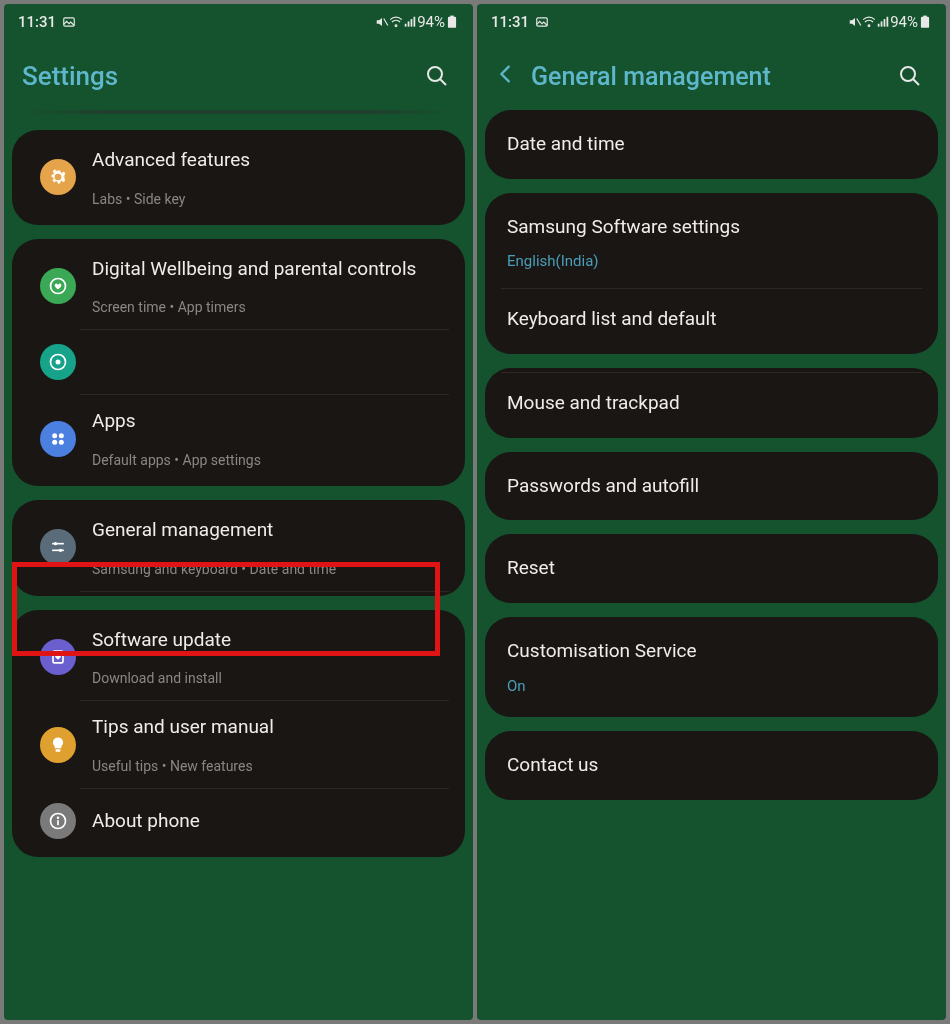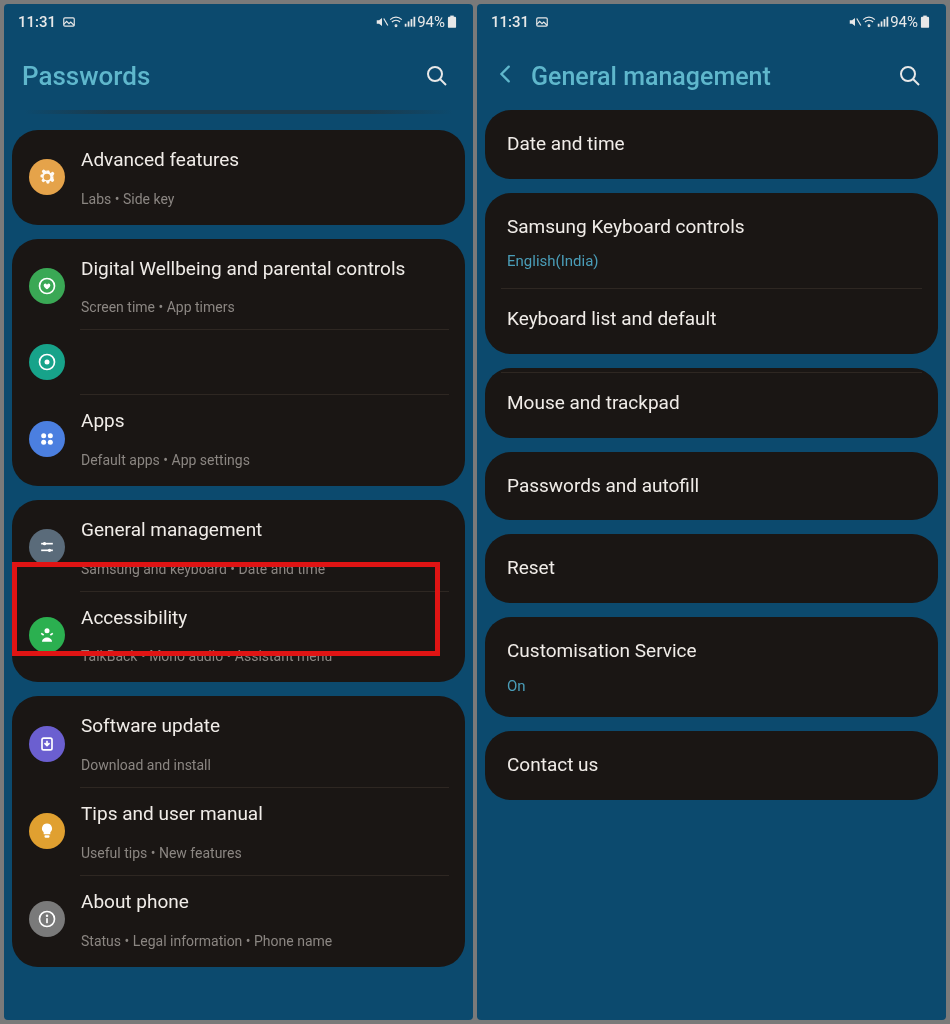--- a/index.html
+++ b/index.html
@@ -7,21 +7,21 @@
     background: #7a7a7a;
     font-family: -apple-system, BlinkMacSystemFont, "Segoe UI", Roboto, Arial, sans-serif;
     width: 950px;
     height: 1024px;
     display: flex;
     gap: 4px;
     padding: 4px;
   }
   .phone {
     flex: 1;
-    background: #0c4a6e;
+    background: #14532d;
     border-radius: 4px;
     display: flex;
     flex-direction: column;
     overflow: hidden;
     position: relative;
   }
   .status-bar {
     display: flex;
     align-items: center;
     justify-content: space-between;
@@ -69,21 +69,21 @@
     overflow: hidden;
   }
   .card {
     background: #1a1614;
     border-radius: 26px;
     padding: 4px 0;
   }
   .row {
     display: flex;
     align-items: center;
-    padding: 14px 17px;
+    padding: 14px 28px;
     gap: 16px;
     position: relative;
   }
   .row-icon {
     width: 36px; height: 36px;
     border-radius: 50%;
     display: flex; align-items: center; justify-content: center;
     flex-shrink: 0;
   }
   .row-body { flex: 1; min-width: 0; }
@@ -162,21 +162,21 @@
         </svg>
       <span>94%</span>
       <svg class="mini-icon" viewBox="0 0 24 24">
           <rect x="5" y="3" width="14" height="19" rx="2"></rect>
           <rect x="9" y="1" width="6" height="3"></rect>
         </svg>
     </div>
   </div>
 
   <div class="header">
-    <div class="header-title">Passwords</div>
+    <div class="header-title">Settings</div>
     <div class="search-btn">
       <svg width="24" height="24" viewBox="0 0 24 24">
           <circle cx="10" cy="10" r="7" fill="none" stroke="#e8e8e8" stroke-width="2"></circle>
           <line x1="15" y1="15" x2="21" y2="21" stroke="#e8e8e8" stroke-width="2"></line>
         </svg>
     </div>
   </div>
   <div class="scroll-hint"></div>
 
   <div class="content">
@@ -240,33 +240,20 @@
               <line x1="5" y1="16" x2="19" y2="16" stroke="#fff" stroke-width="2"></line>
               <circle cx="15" cy="16" r="2" fill="#fff"></circle>
             </svg>
           </div>
           <div class="row-body">
             <div class="row-title">General management</div>
             <div class="row-sub">Samsung and keyboard  •  Date and time</div>
           </div>
         </div>
         <div class="divider"></div>
-        <div class="row">
-          <div class="row-icon ic-leaf">
-            <svg width="20" height="20" viewBox="0 0 24 24">
-              <circle cx="12" cy="7" r="3" fill="#fff"></circle>
-              <path d="M6 20c0-3 3-5 6-5s6 2 6 5" fill="#fff"></path>
-              <path d="M5 10l3 2M19 10l-3 2" stroke="#fff" stroke-width="2"></path>
-            </svg>
-          </div>
-          <div class="row-body">
-            <div class="row-title">Accessibility</div>
-            <div class="row-sub">TalkBack  •  Mono audio  •  Assistant menu</div>
-          </div>
-        </div>
       </div>
     <div id="lg3" class="card">
         <div class="row">
           <div class="row-icon ic-violet">
             <svg width="20" height="20" viewBox="0 0 24 24">
               <rect x="6" y="5" width="12" height="14" rx="2" fill="none" stroke="#fff" stroke-width="2"></rect>
               <path d="M12 8v6m-3-3l3 3 3-3" fill="none" stroke="#fff" stroke-width="2"></path>
             </svg>
           </div>
           <div class="row-body">
@@ -291,21 +278,20 @@
         <div class="row">
           <div class="row-icon ic-gray">
             <svg width="20" height="20" viewBox="0 0 24 24">
               <circle cx="12" cy="12" r="9" fill="none" stroke="#fff" stroke-width="2"></circle>
               <circle cx="12" cy="8" r="1.5" fill="#fff"></circle>
               <rect x="11" y="11" width="2" height="6" fill="#fff"></rect>
             </svg>
           </div>
           <div class="row-body">
             <div class="row-title">About phone</div>
-            <div class="row-sub">Status  •  Legal information  •  Phone name</div>
           </div>
         </div>
       </div>
   </div>
   <div class="highlight hl-left"></div>
 </div>
 
 <div class="phone">
   <div class="status-bar">
     <div class="status-left">
@@ -353,21 +339,21 @@
   </div>
 
   <div class="content">
     <div id="rg0" class="card">
         <div class="srow">
           <div class="row-title">Date and time</div>
         </div>
       </div>
     <div id="rg1" class="card">
         <div class="srow">
-          <div class="row-title">Samsung Keyboard controls</div>
+          <div class="row-title">Samsung Software settings</div>
           <div class="row-sub blue">English(India)</div>
         </div>
         <div class="divider full"></div>
         <div class="srow">
           <div class="row-title">Keyboard list and default</div>
         </div>
       </div>
     <div id="rg2" class="card">
         <div class="divider full"></div>
         <div class="srow">

